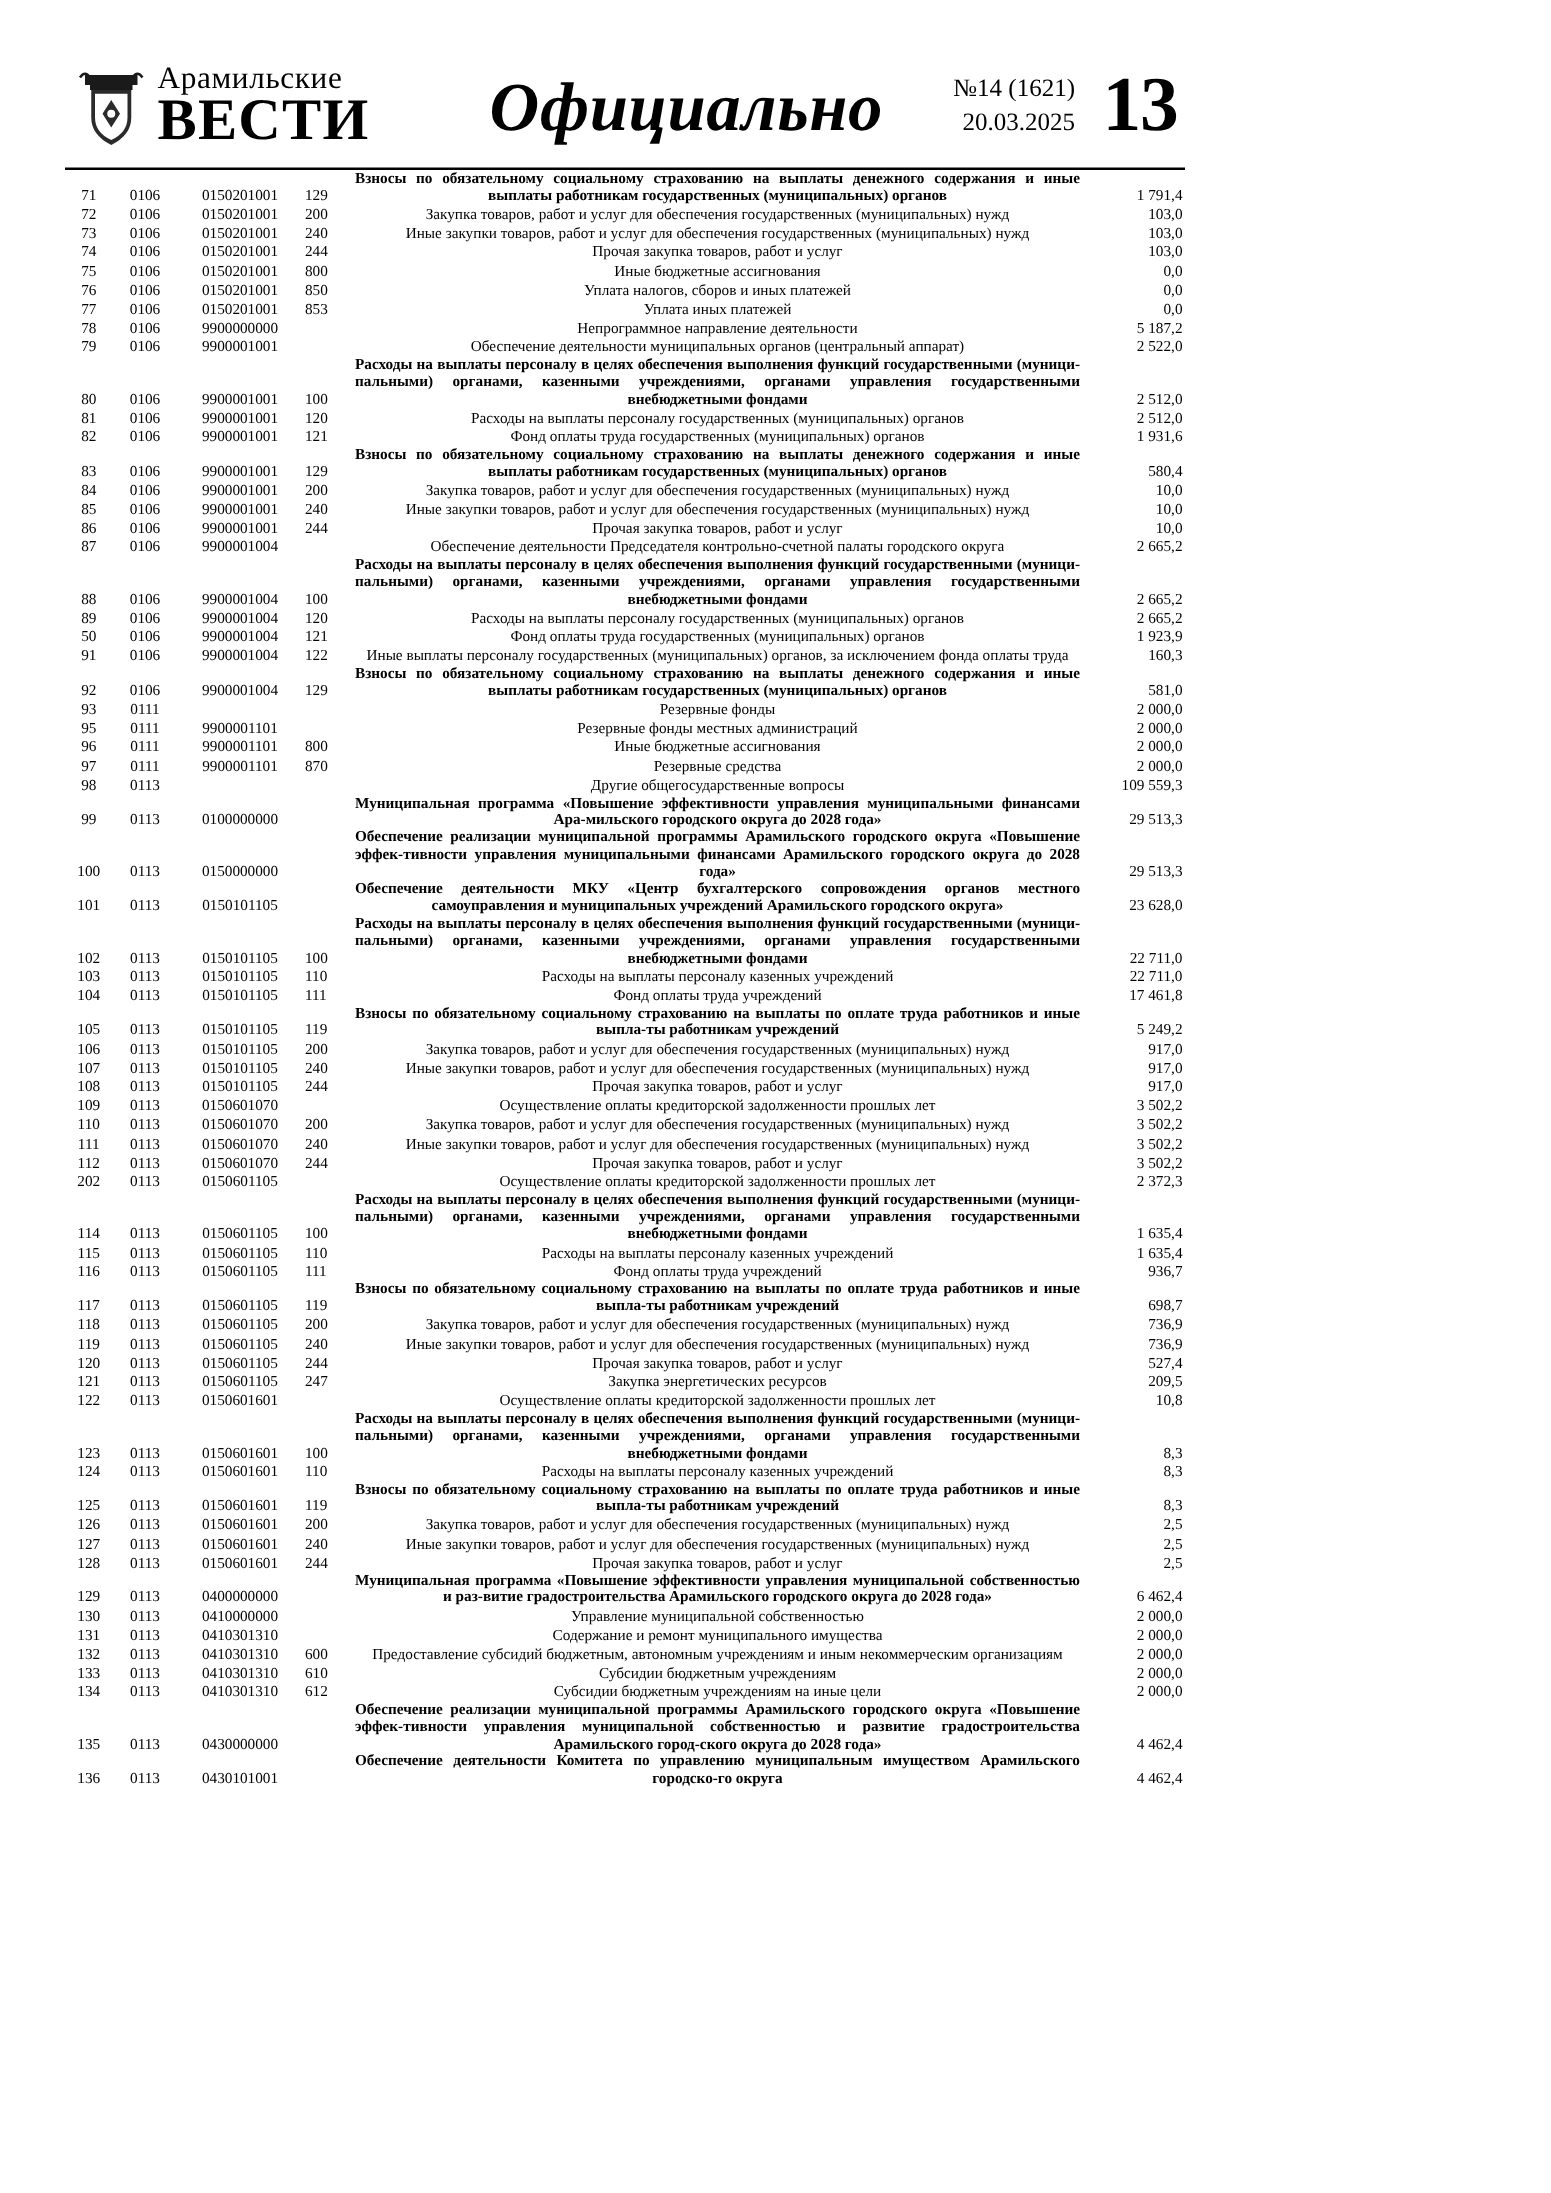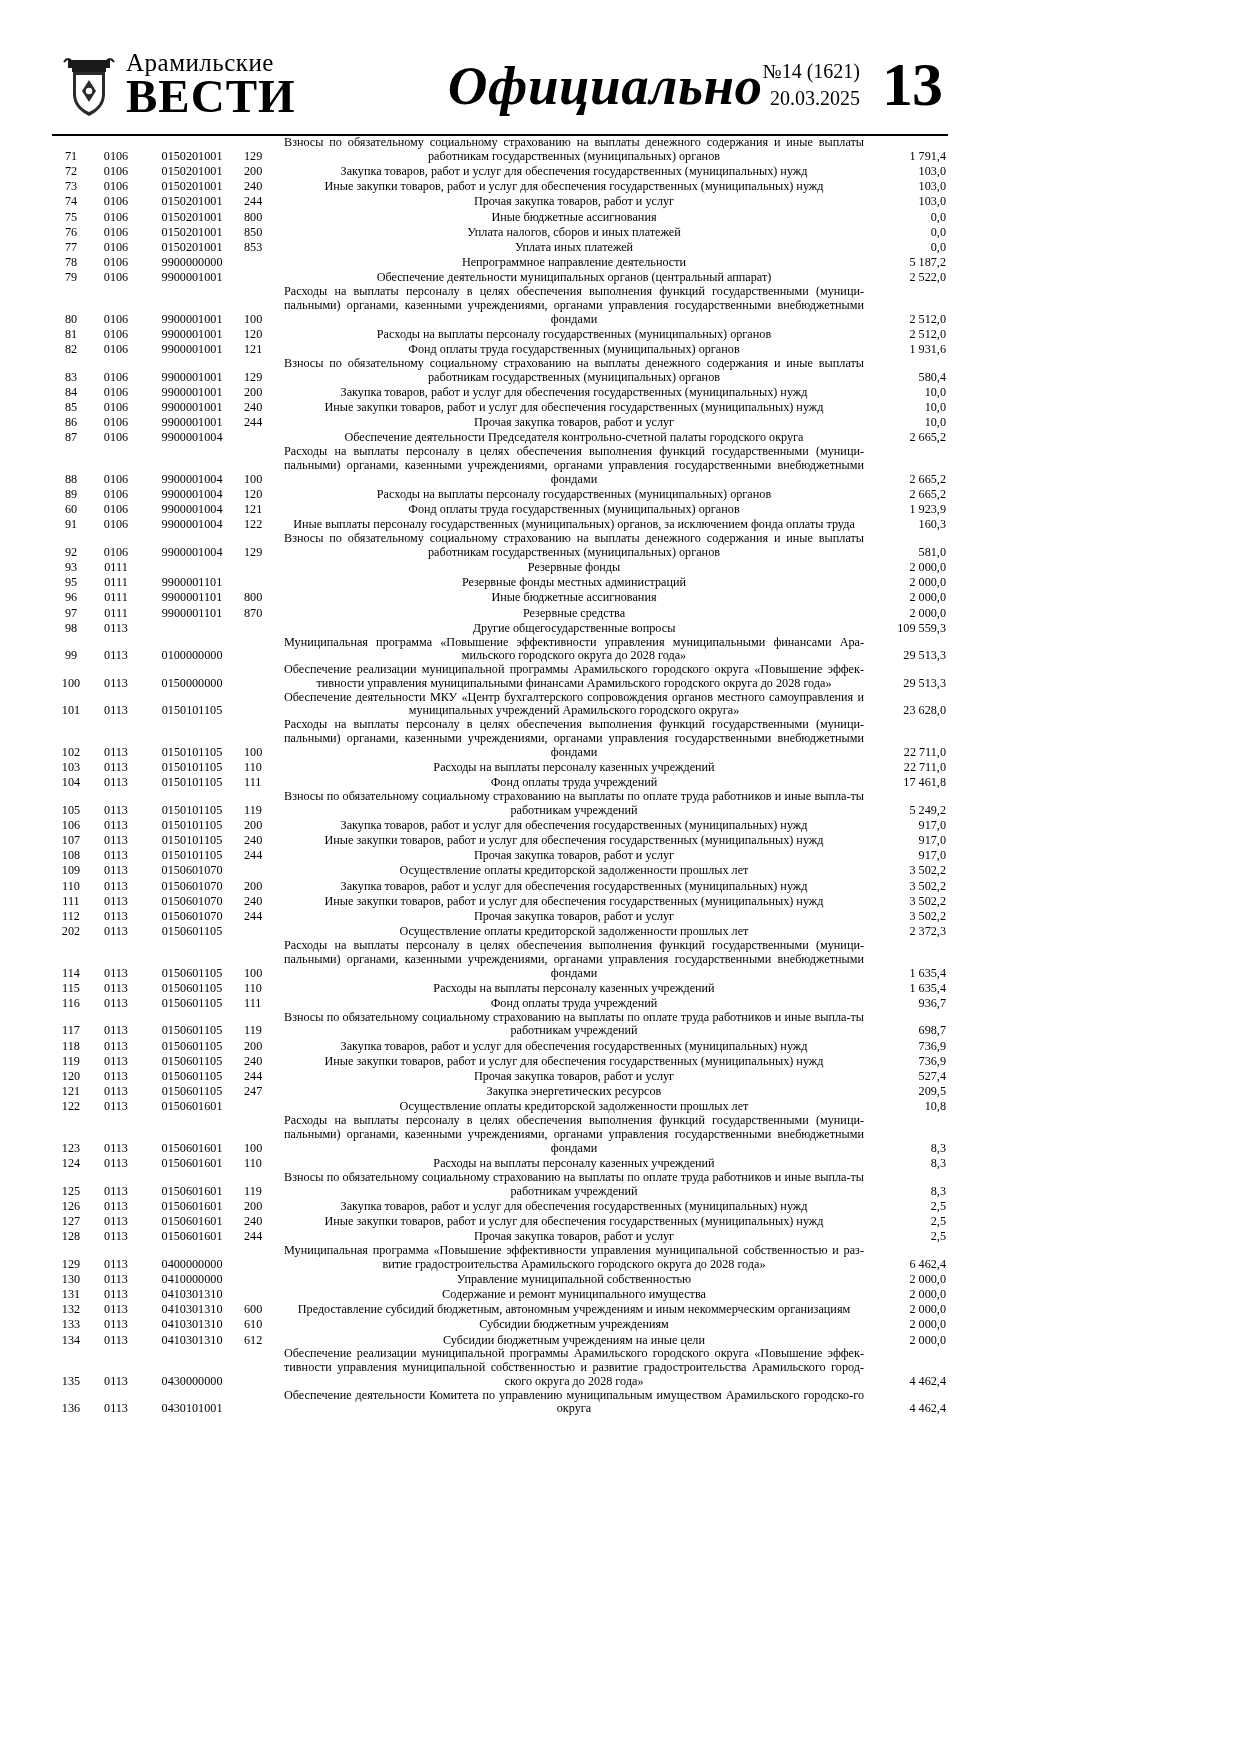--- a/index.html
+++ b/index.html
@@ -59,21 +59,21 @@
     margin-top: -2px;
   }
   .official {
     font-family: "Liberation Serif", serif;
     font-style: italic;
     font-weight: bold;
     font-size: 55px;
     letter-spacing: 0.5px;
     margin-left: 40px;
     flex: 1;
-    text-align: right;
+    text-align: center;
   }
   .issue-block {
     text-align: right;
     font-size: 20px;
     line-height: 1.35;
     margin-right: 22px;
   }
   .page-number {
     font-size: 62px;
     font-weight: bold;
@@ -130,20 +130,21 @@
     white-space: nowrap;
     padding-right: 4px;
     border-right: 1px solid #000;
   }
   tr.r {
     height: 15.2px;
   }
   td.name-wrap {
     text-align: justify;
     text-align-last: center;
+    font-weight: bold;
   }
 </style>
 </head>
 <body>
 
 <div class="page">
 
   <div class="masthead">
     <div class="brand">
       <span class="crest">
@@ -323,21 +324,21 @@
           </tr>
           <tr class="r">
             <td class="c-num">89</td>
             <td class="c-sec">0106</td>
             <td class="c-prog">9900001004</td>
             <td class="c-vid">120</td>
             <td class="c-name">Расходы на выплаты персоналу государственных (муниципальных) органов</td>
             <td class="c-sum">2 665,2</td>
           </tr>
           <tr class="r">
-            <td class="c-num">60</td>
+            <td class="c-num">50</td>
             <td class="c-sec">0106</td>
             <td class="c-prog">9900001004</td>
             <td class="c-vid">121</td>
             <td class="c-name">Фонд оплаты труда государственных (муниципальных) органов</td>
             <td class="c-sum">1 923,9</td>
           </tr>
           <tr class="r">
             <td class="c-num">91</td>
             <td class="c-sec">0106</td>
             <td class="c-prog">9900001004</td>

